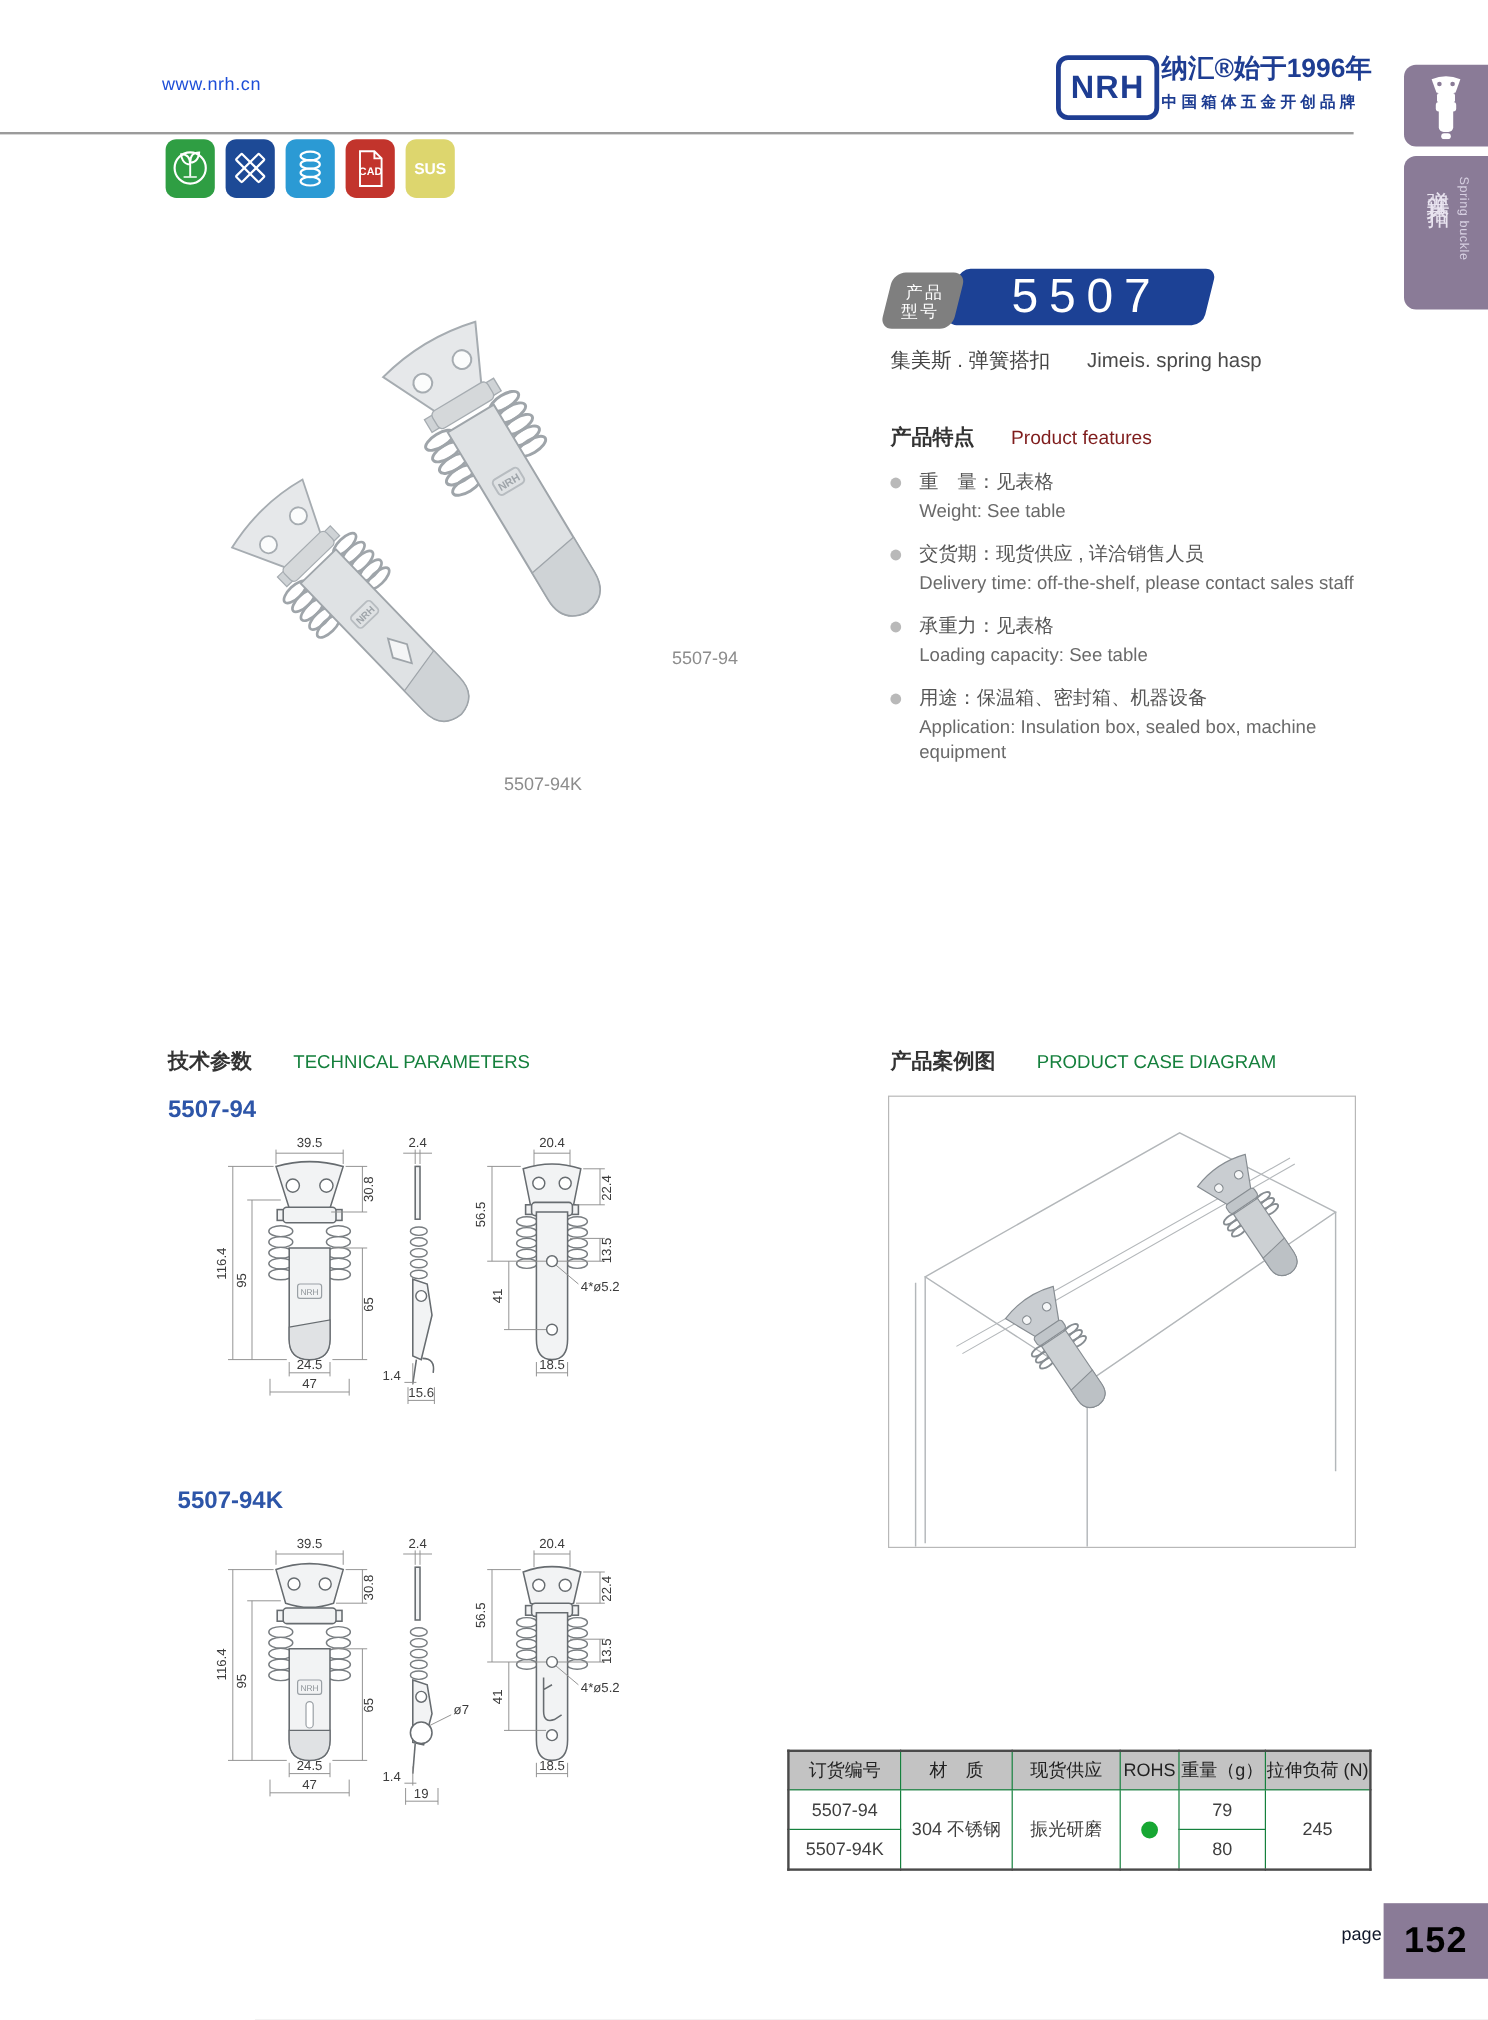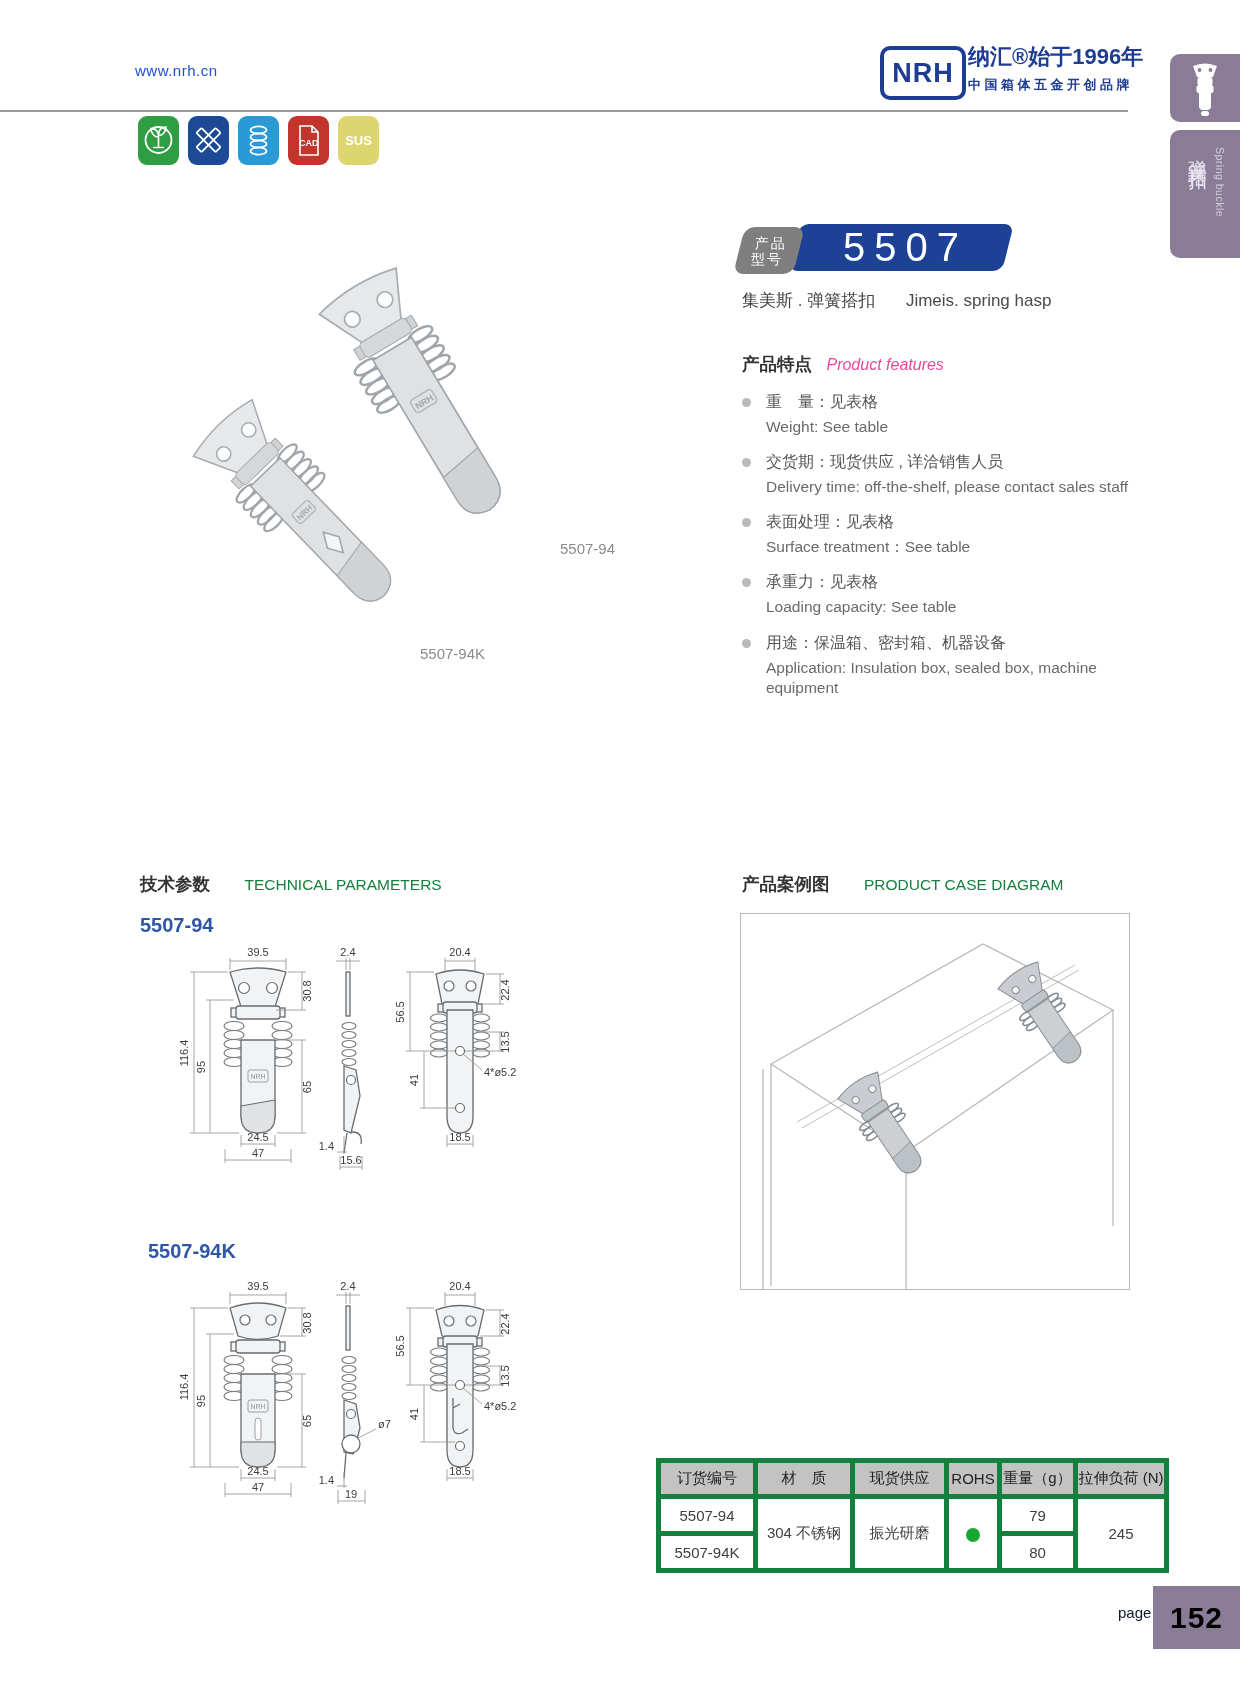--- a/index.html
+++ b/index.html
@@ -34,21 +34,21 @@
   .banner-blue span{transform:skewX(14deg);color:#fff;font-size:40px;letter-spacing:9px;padding-left:8px;}
   .badge-gray{left:739px;top:227px;width:60px;height:47px;background:#7f7f7f;border-radius:10px;
               transform:skewX(-14deg);display:flex;flex-direction:column;align-items:center;justify-content:center;}
   .badge-gray span{transform:skewX(14deg);color:#fff;font-size:14px;line-height:16px;letter-spacing:2px;}
   .subtitle{left:742px;top:289px;font-size:17px;color:#454545;}
   .subtitle .en{margin-left:26px;color:#4a4a4a;}
 
   
   .features{left:742px;top:352px;width:400px;}
   .feat-title-cn{font-size:17.5px;font-weight:bold;color:#333;}
-  .feat-title-en{font-size:16px;color:#ec4899;margin-left:10px;font-style:italic;}
+  .feat-title-en{font-size:16px;color:#7f1d1d;margin-left:26px;}
   .feat-list{margin:16px 0 0 0;padding:0;list-style:none;}
   .feat-list li{position:relative;padding-left:24px;margin-bottom:15px;}
   .bullet{position:absolute;left:0;top:6px;width:9px;height:9px;border-radius:50%;background:#b9b9b9;}
   .feat-cn{font-size:16px;color:#565656;}
   .feat-en{font-size:15.5px;color:#6a6a6a;margin-top:4px;line-height:1.3;width:370px;}
 
   
   .sec-cn{font-size:17.5px;font-weight:bold;color:#333;}
   .sec-en{font-size:15.5px;color:#15803d;margin-left:30px;}
   .tech-header{left:140px;top:872px;}
@@ -63,21 +63,21 @@
   .spr{fill:none;stroke:#787d81;stroke-width:1.2;}
   .dl{stroke:#8f8f8f;stroke-width:.8;fill:none;}
   .dim{font-size:11px;fill:#3c3c3c;}
   .cap{fill:#e0e2e4;stroke:#676c70;stroke-width:1;}
 
   
   .case-box{left:740px;top:913px;width:390px;height:377px;border:1px solid #b8b8b8;box-sizing:border-box;}
 
   
   .spec-table{left:656px;top:1458px;border-collapse:collapse;}
-  .spec-table th,.spec-table td{border:5px solid #15803d;text-align:center;font-weight:normal;
+  .spec-table th,.spec-table td{border:1px solid #15803d;text-align:center;font-weight:normal;
       font-size:15px;color:#3f3f3f;padding:0;}
   .spec-table th{background:#c3c3c3;color:#222;height:31px;}
   .spec-table td{height:32px;background:#fff;}
   .spec-table{border:2px solid #4a4a4a;}
   .dot{display:inline-block;width:14px;height:14px;border-radius:50%;background:#17a733;vertical-align:middle;}
 
   
   .page-label{left:1118px;top:1604px;font-size:15px;color:#0f172a;}
   .page-box{left:1153px;top:1586px;width:87px;height:63px;background:#8a7b97;display:flex;
             align-items:center;justify-content:center;}
@@ -216,25 +216,20 @@
         <div class="feat-cn">重　量：见表格</div>
         <div class="feat-en">Weight: See table</div>
       </li>
       <li>
         <span class="bullet"></span>
         <div class="feat-cn">交货期：现货供应 , 详洽销售人员</div>
         <div class="feat-en">Delivery time: off-the-shelf, please contact sales staff</div>
       </li>
       <li>
         <span class="bullet"></span>
-        <div class="feat-cn">表面处理：见表格</div>
-        <div class="feat-en">Surface treatment：See table</div>
-      </li>
-      <li>
-        <span class="bullet"></span>
         <div class="feat-cn">承重力：见表格</div>
         <div class="feat-en">Loading capacity: See table</div>
       </li>
       <li>
         <span class="bullet"></span>
         <div class="feat-cn">用途：保温箱、密封箱、机器设备</div>
         <div class="feat-en">Application: Insulation box, sealed box, machine equipment</div>
       </li>
     </ul>
   </div>

